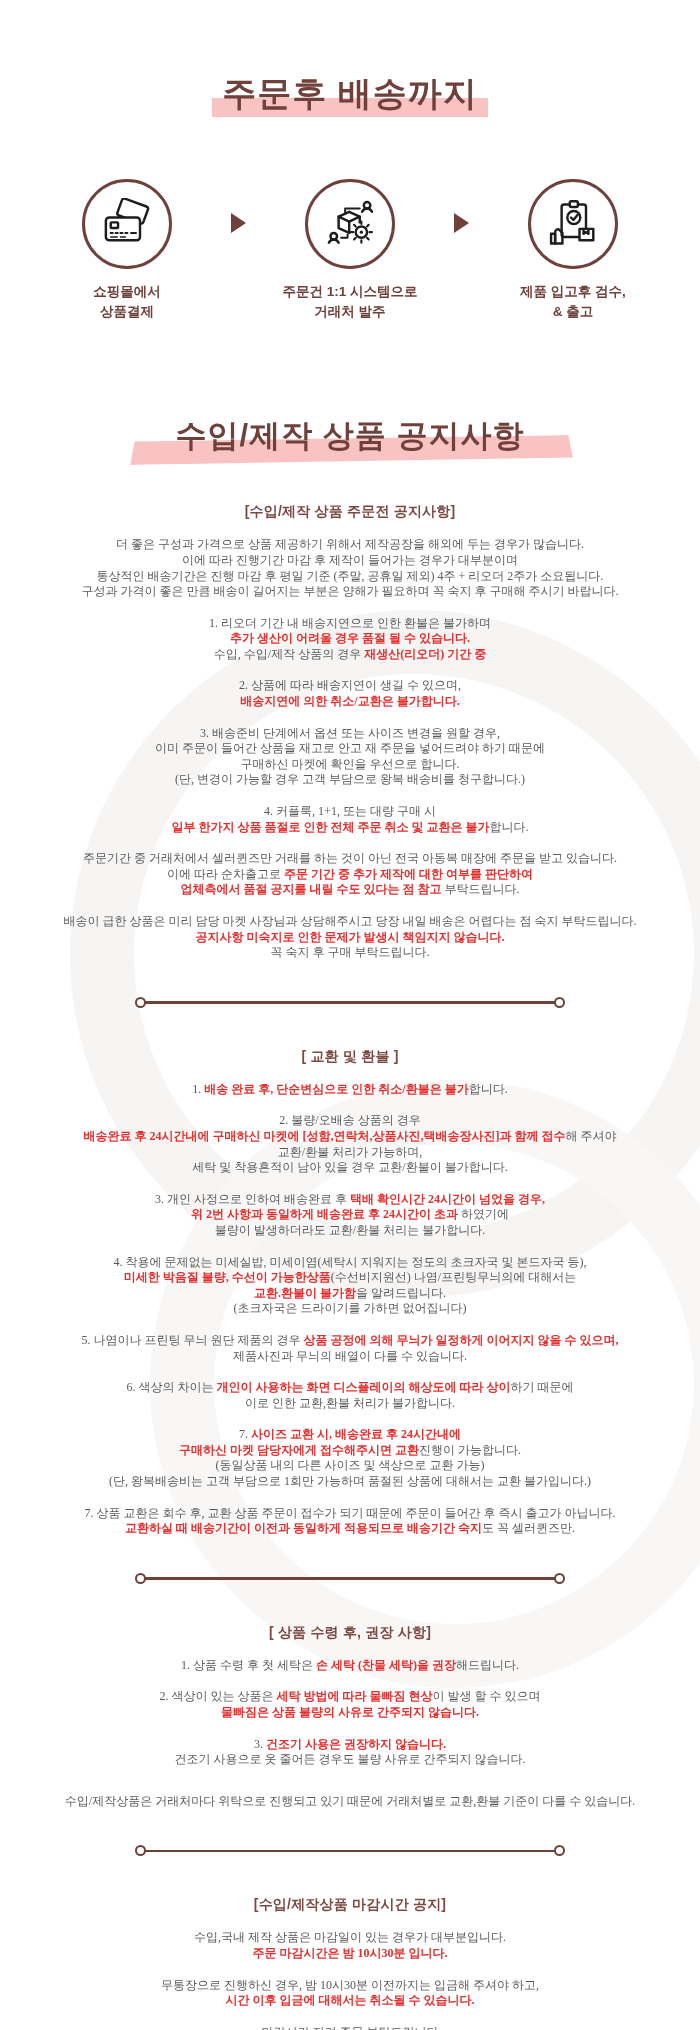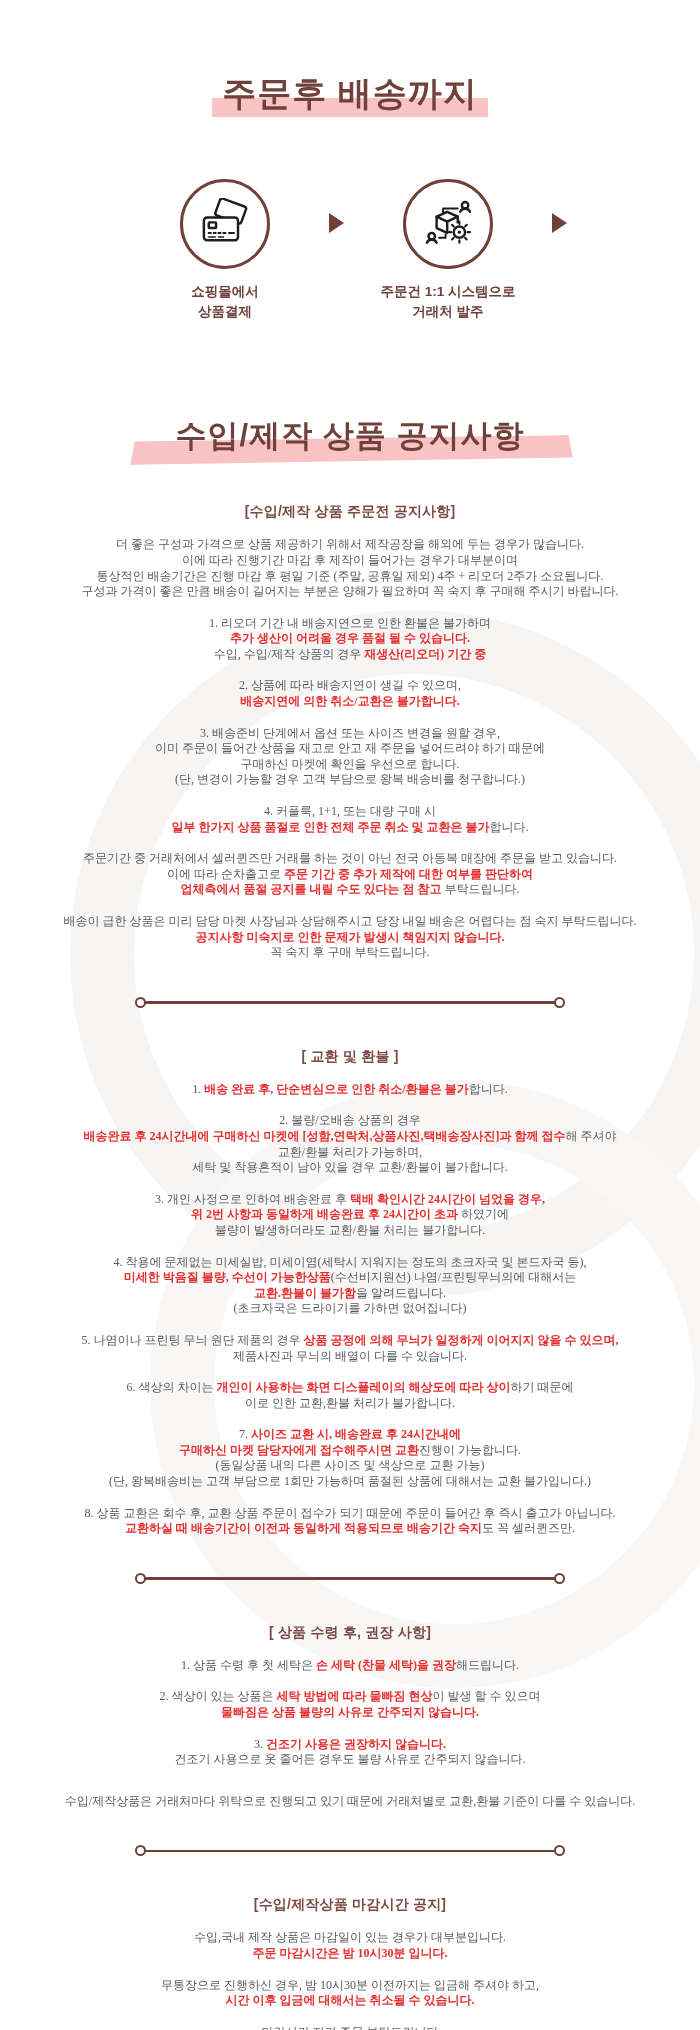--- a/index.html
+++ b/index.html
@@ -128,20 +128,38 @@
           </svg>
         </div>
         <div class="caption">
           <div>주문건 1:1 시스템으로</div>
           <div>거래처 발주</div>
         </div>
       </div>
 
       <div class="arrow"></div>
 
+      <div class="step">
+        <div class="circle">
+          <svg viewBox="0 0 64 64" fill="none" stroke="#1d1d1d" stroke-width="3" stroke-linecap="round" stroke-linejoin="round">
+            <rect x="18" y="8" width="30" height="40" rx="3"></rect>
+            <rect x="28" y="4" width="10" height="7" rx="2" fill="#ffffff"></rect>
+            <circle cx="33" cy="24" r="8"></circle>
+            <path d="M29.5 24l3 3 5-6"></path>
+            <rect x="40" y="38" width="17" height="14" fill="#ffffff"></rect>
+            <path d="M45 38v6l3-2 3 2v-6"></path>
+            <path d="M10 42c0-3 3.5-4.5 5.5-2.5L19 43v13h-9z"></path>
+            <rect x="5" y="44" width="5" height="12"></rect>
+          </svg>
+        </div>
+        <div class="caption">
+          <div>제품 입고후 검수,</div>
+          <div>&amp; 출고</div>
+        </div>
+      </div>
     </div>
 
     <div class="notice-head">
       <span class="notice-title-wrap">
         <span class="n-band"></span>
         <span class="n-text">수입/제작 상품 공지사항</span>
       </span>
     </div>
 
     <div class="sec-heading">[수입/제작 상품 주문전 공지사항]</div>
@@ -216,21 +234,21 @@
         <div class="tline"><span>6. 색상의 차이는 </span><span class="red">개인이 사용하는 화면 디스플레이의 해상도에 따라 상이</span><span>하기 때문에</span></div>
         <div class="tline"><span>이로 인한 교환,환불 처리가 불가합니다.</span></div>
       </div>
     <div class="para">
         <div class="tline"><span>7. </span><span class="red">사이즈 교환 시, 배송완료 후 24시간내에</span></div>
         <div class="tline"><span class="red">구매하신 마켓 담당자에게 접수해주시면 교환</span><span>진행이 가능합니다.</span></div>
         <div class="tline"><span>(동일상품 내의 다른 사이즈 및 색상으로 교환 가능)</span></div>
         <div class="tline"><span>(단, 왕복배송비는 고객 부담으로 1회만 가능하며 품절된 상품에 대해서는 교환 불가입니다.)</span></div>
       </div>
     <div class="para">
-        <div class="tline"><span>8. 상품 교환은 회수 후, 교환 상품 주문이 접수가 되기 때문에 주문이 들어간 후 즉시 출고가 아닙니다.</span></div>
+        <div class="tline"><span>7. 상품 교환은 회수 후, 교환 상품 주문이 접수가 되기 때문에 주문이 들어간 후 즉시 출고가 아닙니다.</span></div>
         <div class="tline"><span class="red">교환하실 때 배송기간이 이전과 동일하게 적용되므로 배송기간 숙지</span><span>도 꼭 셀러퀸즈만.</span></div>
       </div>
 
     <div class="divider">
       <span class="dot"></span>
       <span class="line"></span>
       <span class="dot"></span>
     </div>
 
     <div class="sec-heading tight">[ 상품 수령 후, 권장 사항]</div>

